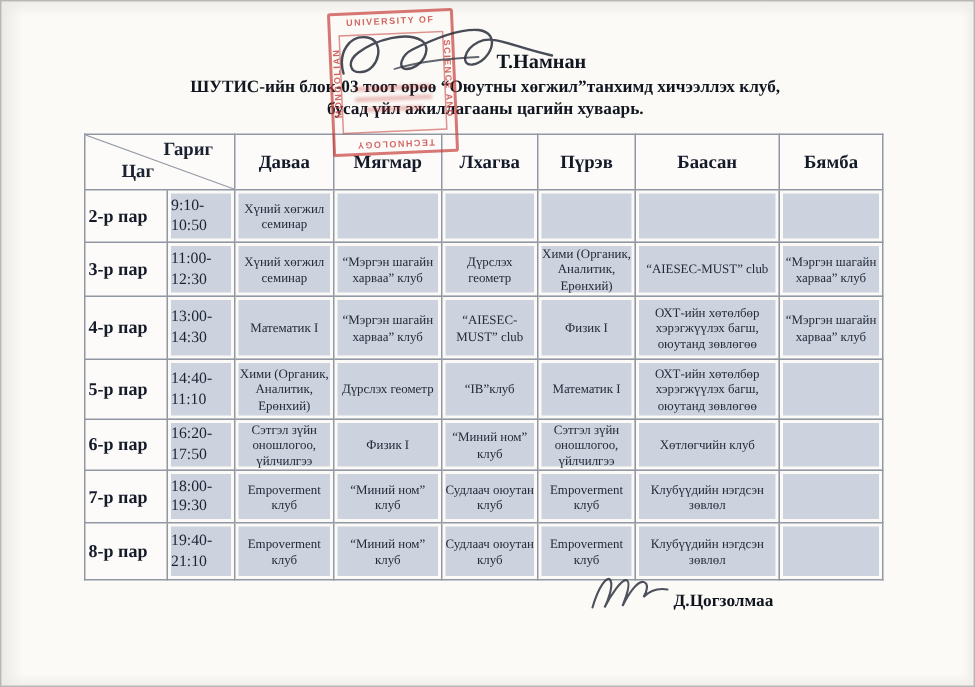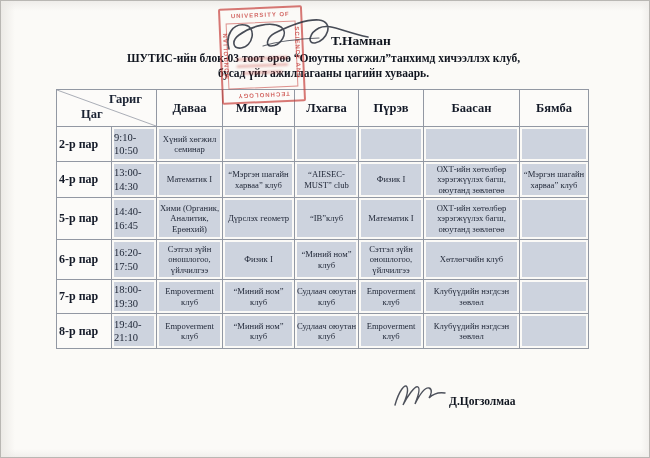--- a/index.html
+++ b/index.html
@@ -160,32 +160,42 @@
           <td class="period-cell">2-р пар</td>
           <td class="time-cell">9:10-10:50</td>
           <td class="slot-cell">Хүний хөгжил семинар</td>
           <td class="slot-cell"></td>
           <td class="slot-cell"></td>
           <td class="slot-cell"></td>
           <td class="slot-cell"></td>
           <td class="slot-cell"></td>
         </tr>
         <tr>
+          <td class="period-cell">3-р пар</td>
+          <td class="time-cell">11:00-12:30</td>
+          <td class="slot-cell">Хүний хөгжил семинар</td>
+          <td class="slot-cell">“Мэргэн шагайн харваа” клуб</td>
+          <td class="slot-cell">Дүрслэх геометр</td>
+          <td class="slot-cell">Хими (Органик, Аналитик, Ерөнхий)</td>
+          <td class="slot-cell">“AIESEC-MUST” club</td>
+          <td class="slot-cell">“Мэргэн шагайн харваа” клуб</td>
+        </tr>
+        <tr>
           <td class="period-cell">4-р пар</td>
           <td class="time-cell">13:00-14:30</td>
           <td class="slot-cell">Математик I</td>
           <td class="slot-cell">“Мэргэн шагайн харваа” клуб</td>
           <td class="slot-cell">“AIESEC-MUST” club</td>
           <td class="slot-cell">Физик I</td>
           <td class="slot-cell">ОХТ-ийн хөтөлбөр хэрэгжүүлэх багш, оюутанд зөвлөгөө</td>
           <td class="slot-cell">“Мэргэн шагайн харваа” клуб</td>
         </tr>
         <tr>
           <td class="period-cell">5-р пар</td>
-          <td class="time-cell">14:40-16:45</td>
+          <td class="time-cell">14:40-11:10</td>
           <td class="slot-cell">Хими (Органик, Аналитик, Ерөнхий)</td>
           <td class="slot-cell">Дүрслэх геометр</td>
           <td class="slot-cell">“IB”клуб</td>
           <td class="slot-cell">Математик I</td>
           <td class="slot-cell">ОХТ-ийн хөтөлбөр хэрэгжүүлэх багш, оюутанд зөвлөгөө</td>
           <td class="slot-cell"></td>
         </tr>
         <tr>
           <td class="period-cell">6-р пар</td>
           <td class="time-cell">16:20-17:50</td>

